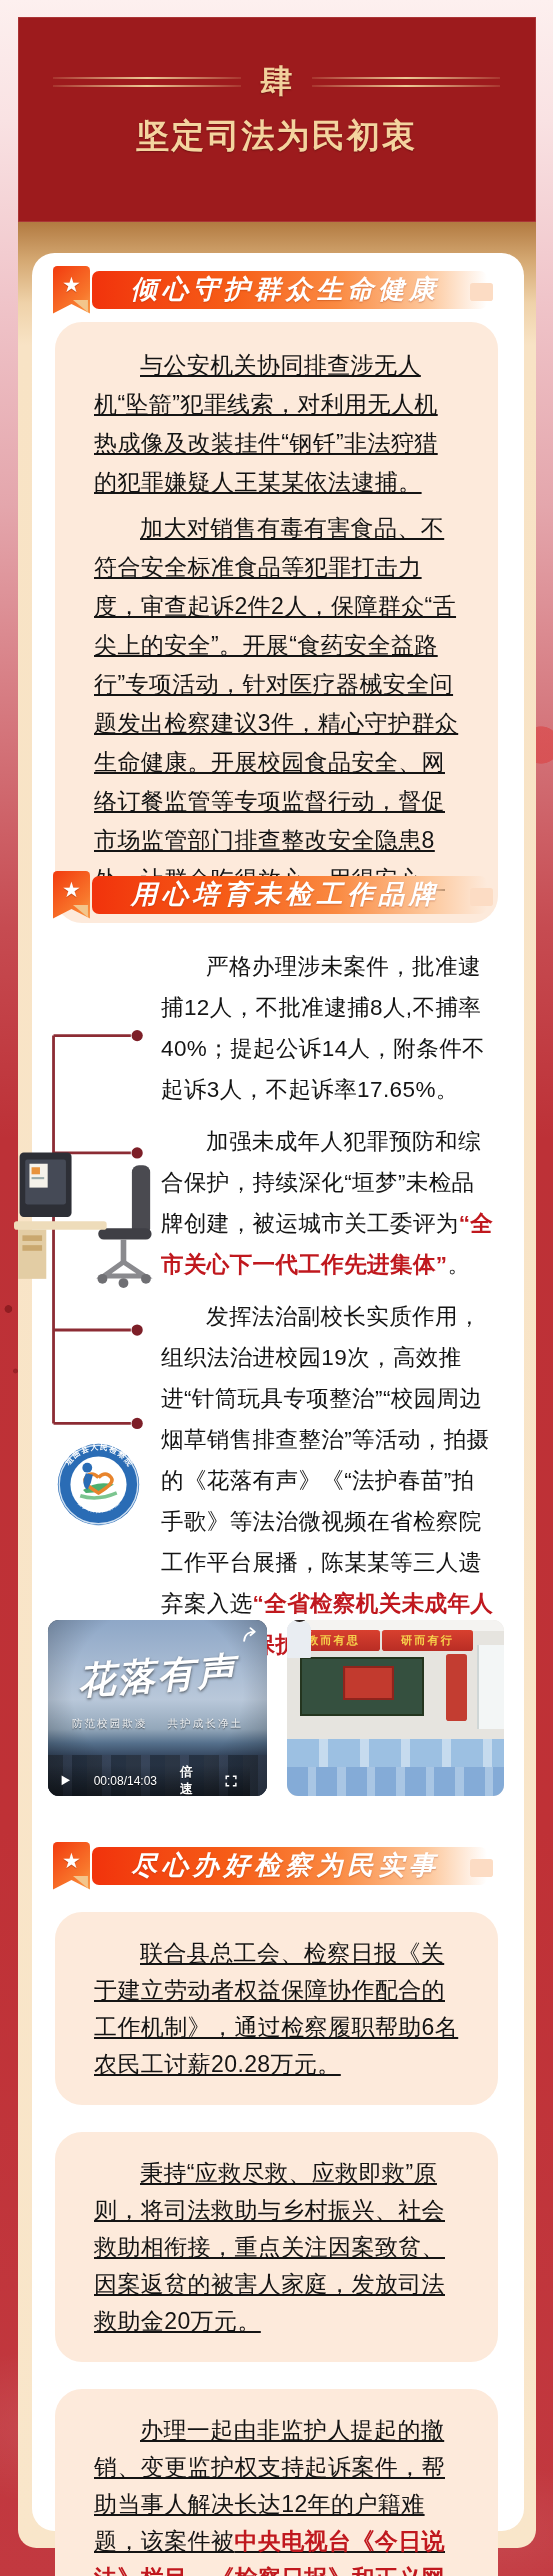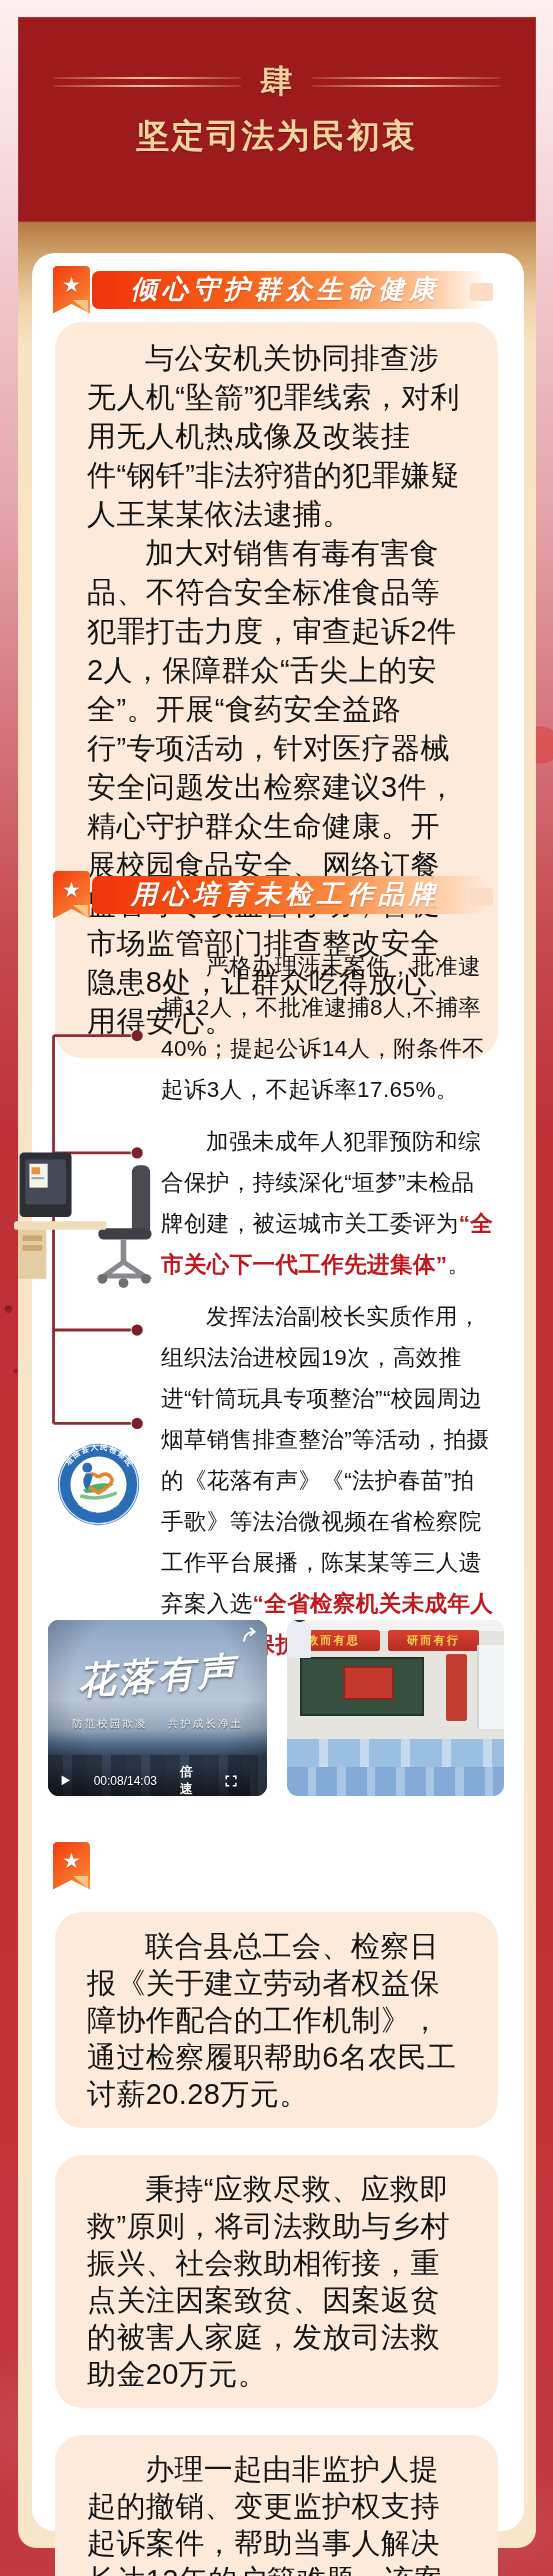--- a/index.html
+++ b/index.html
@@ -38,21 +38,21 @@
     letter-spacing:4.9px;text-shadow:0 1.4px 1.4px rgba(150,40,0,.35);}
   .badge{position:absolute;left:0;top:-1.4px;width:37px;height:48px;
     background:linear-gradient(135deg,#f23a0e,#f8772c 70%,#fa9a4a);
     clip-path:polygon(0 0,100% 0,100% 100%,50% 80%,0 100%);border-radius:4.2px 4.2px 0 0;
     display:flex;justify-content:center;}
   .badge::after{content:"";position:absolute;right:2.1px;bottom:1.4px;width:15.5px;height:12.7px;background:#f3c68c;
     clip-path:polygon(0 0,100% 0,100% 100%);}
   .badge .star{color:#fff;font-size:21px;line-height:37px;text-shadow:0 0.7px 0.7px rgba(120,30,0,.4);}
   
   .cream{position:absolute;left:23px;width:443px;border-radius:27px;background:#fdeadb;box-sizing:border-box;padding:17px 32px;}
-  .cream p{margin:0;font-size:29px;line-height:39px;color:#141414;text-indent:2em;letter-spacing:0.4px;}
+  .cream p{margin:7px;font-size:23px;line-height:39px;color:#141414;text-indent:2em;letter-spacing:0.4px;text-decoration:underline;}
   .seg-red{color:#c0181e;font-weight:bold;}
   
   .sec2-col{position:absolute;left:129px;top:693px;width:335px;}
   .sec2-col p{margin:0 0 11.2px 0;font-size:22.5px;line-height:41px;color:#141414;text-indent:2em;letter-spacing:0.4px;}
   .connector{position:absolute;left:17.6px;top:777px;}
   .cartoon{position:absolute;left:-17.6px;top:870px;}
   .unit-logo{position:absolute;left:23px;top:1188px;}
   
   .thumbs{position:absolute;left:0;top:1367px;width:492px;height:176px;}
   .vthumb{position:absolute;left:16px;top:0;width:219px;height:176px;border-radius:11.2px;overflow:hidden;background:#1d2733;}
@@ -69,21 +69,21 @@
     background:linear-gradient(180deg,rgba(0,0,0,0),rgba(0,0,0,.45));}
   .vtime{font-size:12px;color:#fff;text-shadow:0 0.7px 0.7px rgba(0,0,0,.6);}
   .vspeed{margin-left:auto;font-size:12.7px;font-weight:bold;color:#fff;text-shadow:0 0.7px 0.7px rgba(0,0,0,.6);}
   .vshare{position:absolute;right:7px;top:5.6px;}
   .pthumb{position:absolute;left:255px;top:0;width:217px;height:176px;border-radius:11.2px;overflow:hidden;background:#e6e4df;}
   .pthumb .ceiling{position:absolute;left:0;right:0;top:0;height:11.2px;background:#f4f3f1;}
   .pbanner{position:absolute;top:9.8px;height:21px;background:linear-gradient(180deg,#d8402f,#b92d24);
     display:flex;align-items:center;justify-content:center;}
   .pbanner span{font-size:11.2px;font-weight:bold;color:#f7d24b;letter-spacing:2.1px;}
   .pbanner.left{left:0;width:93px;border-radius:0 2.8px 2.8px 0;}
-  .pbanner.right{left:101px;width:91px;border-radius:2.8px;}
+  .pbanner.right{left:95px;width:91px;border-radius:2.8px;}
   .board{position:absolute;left:12.7px;top:37px;width:120px;height:55px;background:#35503f;border:2.8px solid #24351f;}
   .screen{position:absolute;left:41px;top:7px;width:51px;height:34px;background:#c23a2e;box-shadow:inset 0 0 0 2.1px #8f241c;}
   .rollup{position:absolute;left:159px;top:34px;width:21px;height:67px;background:#c33d31;border-radius:2.8px;}
   .window{position:absolute;right:0;top:25px;width:25px;height:84px;background:#f3f6f6;border-left:2.1px solid #cfd6d6;}
   .desks{position:absolute;left:0;right:0;bottom:29.5px;height:28px;background:repeating-linear-gradient(90deg,#9cc0e2 0 32px,#c6dbee 32px 41px);}
   .chairs{position:absolute;left:0;right:0;bottom:0;height:29.5px;background:repeating-linear-gradient(90deg,#84abd7 0 21px,#a9c6e4 21px 29.5px);}
   .kid{position:absolute;width:24px;height:38px;border-radius:11.2px 11.2px 2.8px 2.8px;background:#e9edf2;}
   .kid::before{content:"";position:absolute;left:4.9px;top:-12.7px;width:14.8px;height:14.8px;border-radius:50%;background:#2b2421;}
   .kid:nth-of-type(1){left:9.8px;bottom:39px;background:#c23a38;}
   .kid:nth-of-type(2){left:45px;bottom:35px;background:#f0f2f5;}
@@ -273,20 +273,23 @@
         <div class="kid"></div>
         <div class="kid"></div>
         <div class="kid"></div>
         <div class="kid"></div>
         <div class="kid"></div>
         <div class="kid"></div>
       </div>
     </div>
 
     <div class="sec-h" style="top:1590px;">
+      <div class="sec-ribbon">
+        <span class="sec-title">尽心办好检察为民实事</span>
+      </div>
       <div class="badge">
           <span class="star">★</span>
         </div>
     </div>
 
     <div class="sec3">
       <div class="cream">
         <p>联合县总工会、检察日报《关于建立劳动者权益保障协作配合的工作机制》，通过检察履职帮助6名农民工讨薪20.28万元。</p>
       </div>
       <div class="cream">

